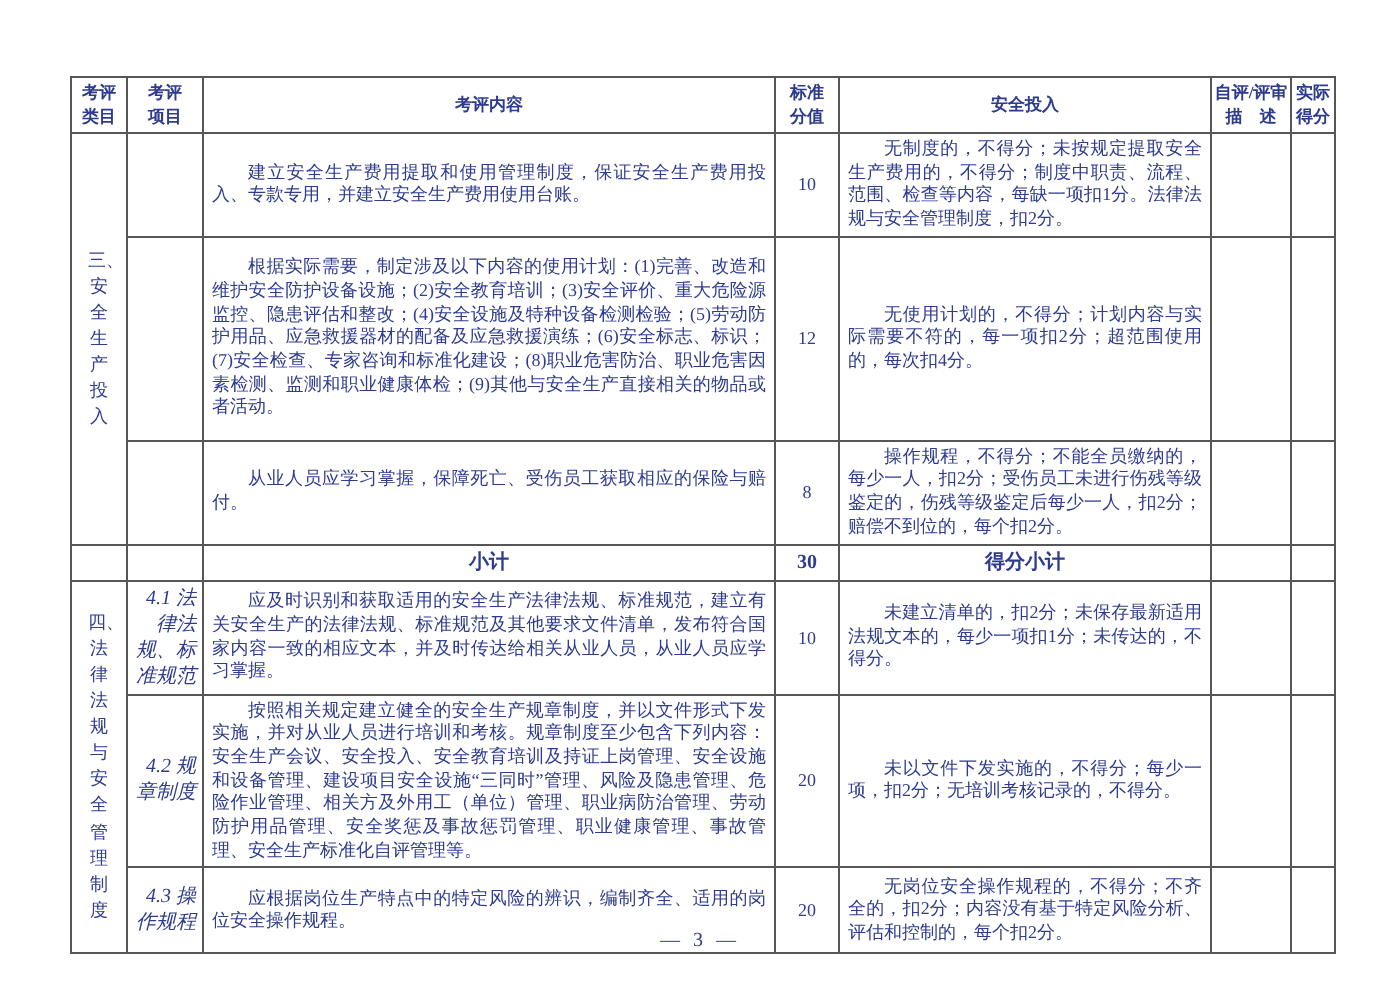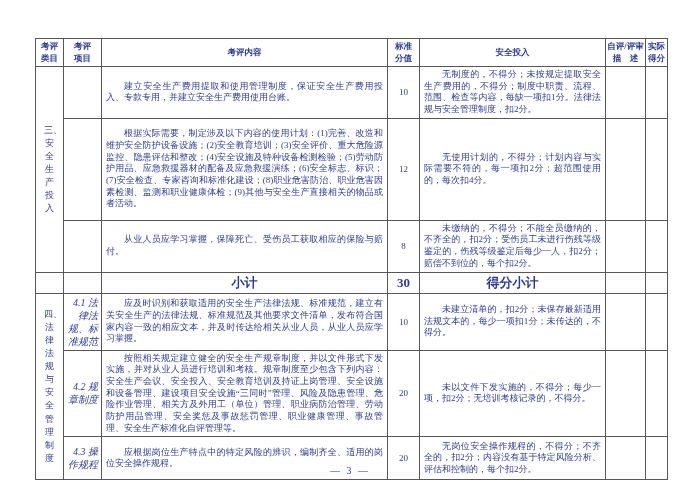--- a/index.html
+++ b/index.html
@@ -66,21 +66,21 @@
     padding: 2px 0;
   }
   .vcat-inner {
     width: 11px;
     margin: 0 auto;
     font-size: 9px;
     line-height: 1.45;
     word-break: break-all;
   }
   td.subtotal {
-    font-size: 13px;
+    font-size: 10px;
     font-weight: bold;
     text-align: center;
     padding: 1px;
   }
   tr.rh-header { height: 28px; margin-left: 20px; }
   tr.rh-1 { height: 48px; }
   tr.rh-2 { height: 102px; }
   tr.rh-3 { height: 40px; }
   tr.rh-sub { height: 18px; }
   tr.rh-4 { height: 54px; }
@@ -145,21 +145,21 @@
         <td class="para">根据实际需要，制定涉及以下内容的使用计划：(1)完善、改造和维护安全防护设备设施；(2)安全教育培训；(3)安全评价、重大危险源监控、隐患评估和整改；(4)安全设施及特种设备检测检验；(5)劳动防护用品、应急救援器材的配备及应急救援演练；(6)安全标志、标识；(7)安全检查、专家咨询和标准化建设；(8)职业危害防治、职业危害因素检测、监测和职业健康体检；(9)其他与安全生产直接相关的物品或者活动。</td>
         <td class="score">12</td>
         <td class="para">无使用计划的，不得分；计划内容与实际需要不符的，每一项扣2分；超范围使用的，每次扣4分。</td>
         <td class="empty"></td>
         <td class="empty"></td>
       </tr>
       <tr class="rh-3">
         <td class="empty"></td>
         <td class="para">从业人员应学习掌握，保障死亡、受伤员工获取相应的保险与赔付。</td>
         <td class="score">8</td>
-        <td class="para">未缴纳的，不得分；不能全员缴纳的，不齐全的，扣2分；受伤员工未进行伤残等级鉴定的，伤残等级鉴定后每少一人，扣2分；赔偿不到位的，每个扣2分。</td>
+        <td class="para">操作规程，不得分；不能全员缴纳的，每少一人，扣2分；受伤员工未进行伤残等级鉴定的，伤残等级鉴定后每少一人，扣2分；赔偿不到位的，每个扣2分。</td>
         <td class="empty"></td>
         <td class="empty"></td>
       </tr>
       <tr class="rh-sub">
         <td class="empty"></td>
         <td class="empty"></td>
         <td class="subtotal">小计</td>
         <td class="subtotal">30</td>
         <td class="subtotal">得分小计</td>
         <td class="empty"></td>

